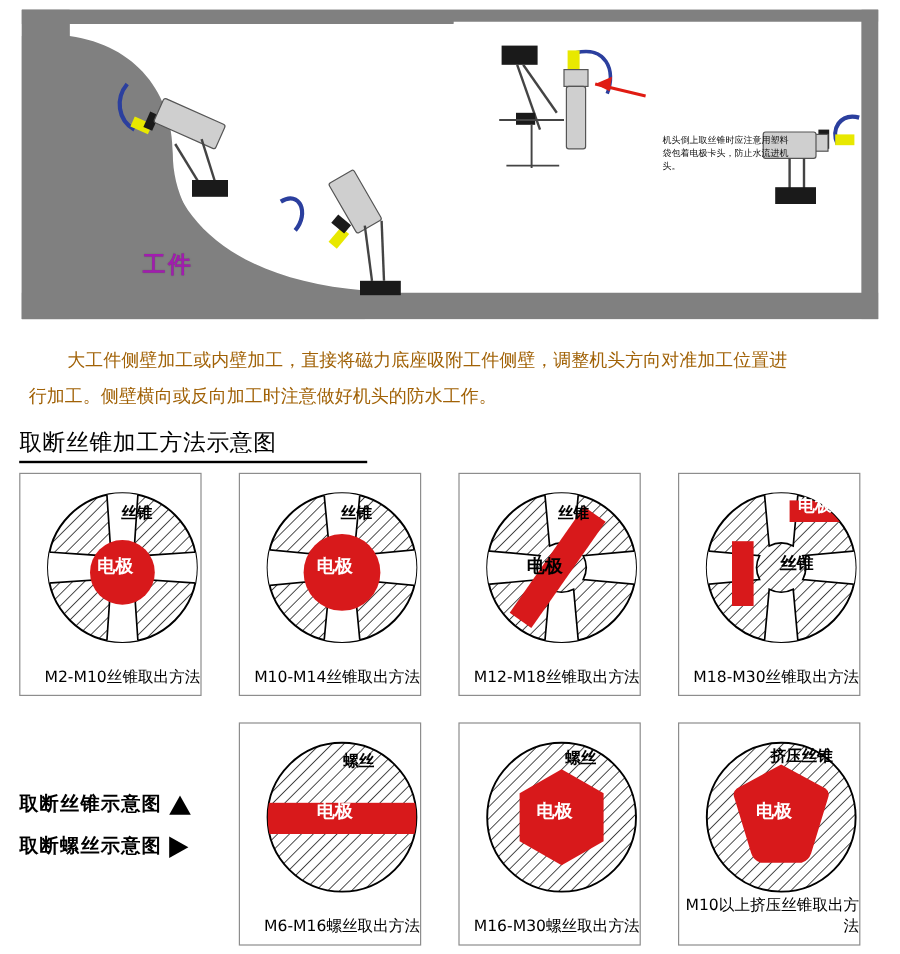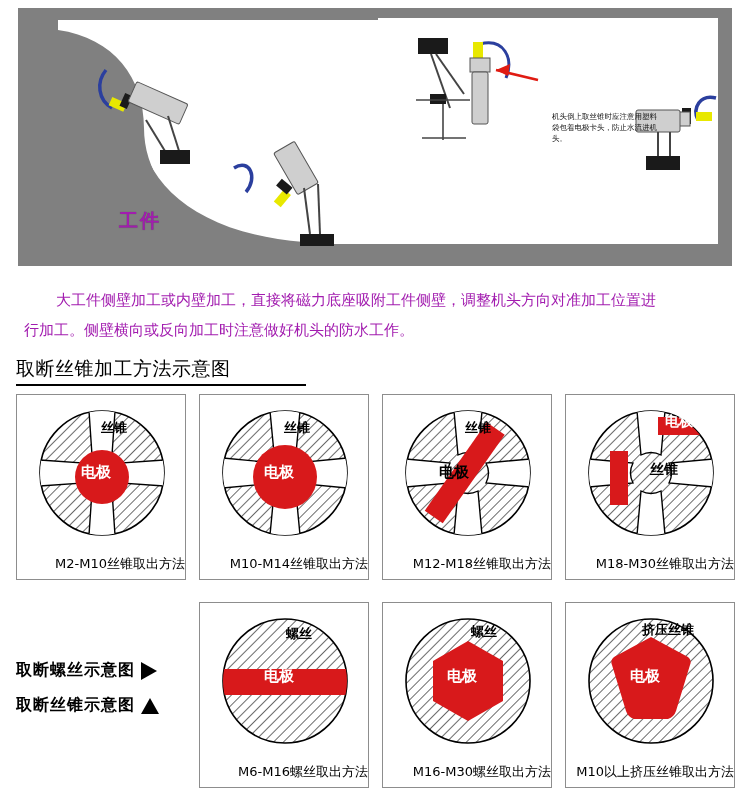--- a/index.html
+++ b/index.html
@@ -25,21 +25,21 @@
     position:absolute; left:0; top:0; width:714px; height:258px;
   }
 
   
   .para {
     position: absolute;
     left: 24px; top: 285px;
     width: 706px;
     font-size: 15px;
     line-height: 30px;
-    color: #a21caf;
+    color: #a16207;
     font-family: "DejaVu Sans", "Liberation Sans", sans-serif;
   }
   .para p { margin: 0; }
   .para .indent { text-indent: 32px; }
 
   
   .section-title {
     position: absolute;
     left: 16px; top: 356px;
     font-size: 19px;
@@ -50,21 +50,21 @@
     position:absolute;
     left:16px; top:384px;
     width:290px; height:2px;
     background:#000;
   }
 
   
   .cards { position:absolute; left:16px; top:394px; width:720px; }
   .card {
     position:absolute;
-    width:170px; height:186px;
+    width:152px; height:186px;
     border:1px solid #8d8d8d;
     background:#fff;
   }
   .card .fig {
     position:absolute; left:0; top:4px; width:170px; height:152px;
   }
   .card .caption {
     position:absolute; left:0; bottom:6px; width:100%;
     text-align:right;
     font-size:13px;
@@ -349,20 +349,20 @@
       <path d="M85,30 L122,50 Q126,53 124,58 L110,104 Q108,110 102,112 L68,112 Q62,110 60,104 L46,58 Q44,53 48,50 Z" fill="#d8191b"></path>
     </svg>
     <div style="position:absolute; left:76px; top:18px;" class="lbl">挤压丝锥</div>
     <div style="position:absolute; left:64px; top:64px; color:#fff; font-size:15px;" class="lbl">电极</div>
     <div class="caption">M10以上挤压丝锥取出方法</div>
   </div>
 </div>
 
 <div class="side-labels">
   <div class="side-row">
+    <span>取断丝锥示意图</span>
+    <span class="tri-up"></span>
+  </div>
+  <div class="side-row">
     <span>取断螺丝示意图</span>
     <span class="tri-right"></span>
   </div>
-  <div class="side-row">
-    <span>取断丝锥示意图</span>
-    <span class="tri-up"></span>
-  </div>
 </div>
 
 </body></html>

